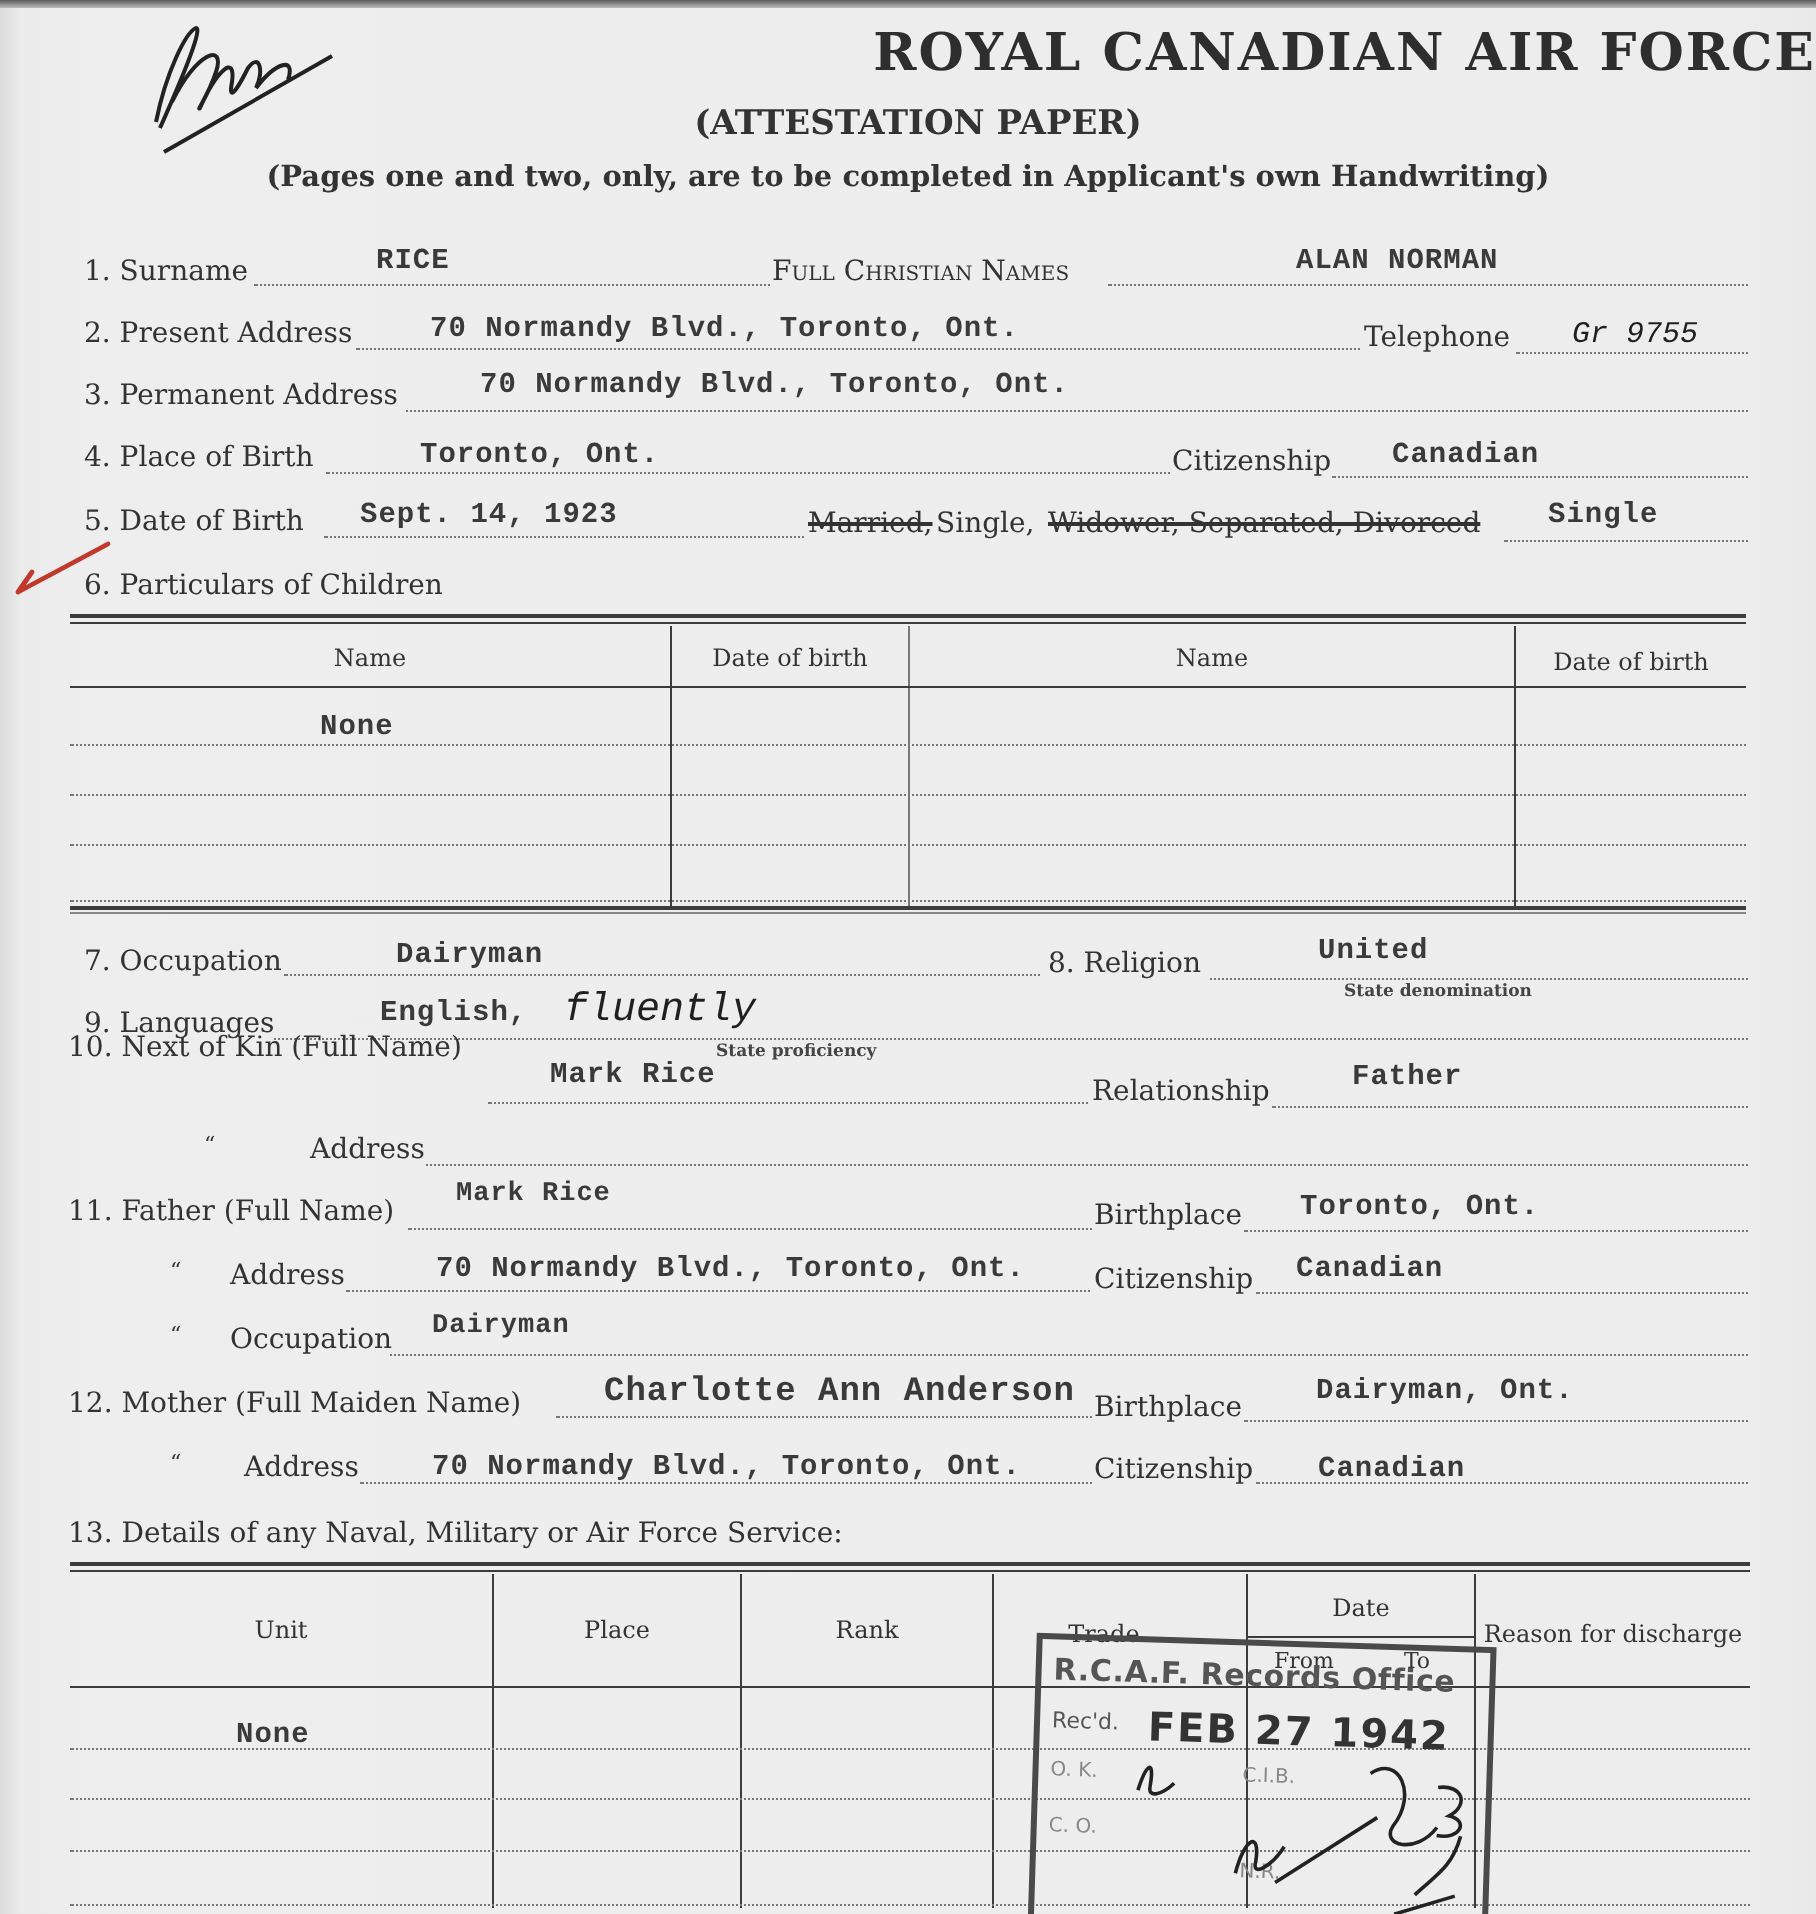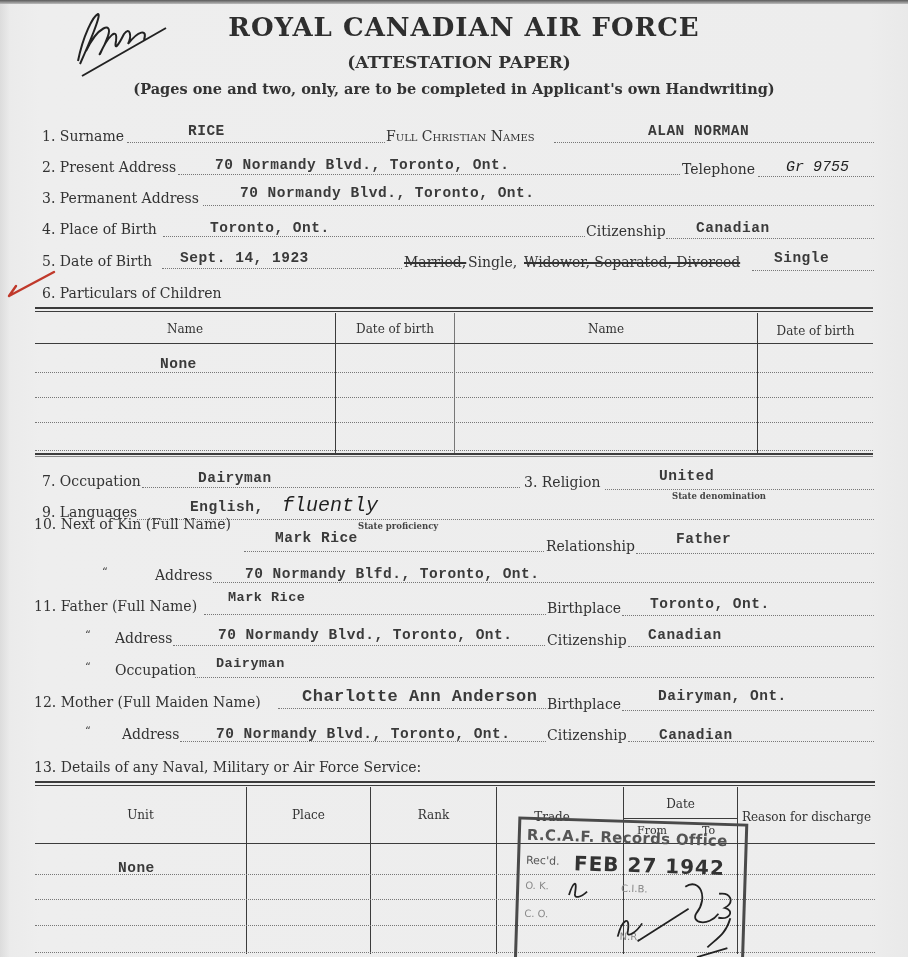--- a/index.html
+++ b/index.html
@@ -8,21 +8,21 @@
     background:#ececec;
     font-family:"DejaVu Serif", "Liberation Serif", serif;
     color:#2b2b2b;
   }
   .paper {
     position:absolute; left:0; top:0; width:908px; height:957px;
     background:linear-gradient(90deg,#dcdcdc 0px,#ebebeb 10px,#eeeeee 40px,#ededed 870px,#e9e9e9 908px);
   }
   .top-edge { position:absolute; left:0; top:0; width:908px; height:4px; background:linear-gradient(#5a5a5a,#bdbdbd); }
   .abs { position:absolute; white-space:nowrap; }
-  .title { left:0; width:908px; top:12px; text-align:center; font-size:26px; font-weight:bold; letter-spacing:1px; color:#2e2e2e; padding-left:20px; box-sizing:border-box; }
+  .title { left:0; width:908px; top:12px; text-align:right; font-size:26px; font-weight:bold; letter-spacing:1px; color:#2e2e2e; padding-left:20px; box-sizing:border-box; }
   .subtitle { left:0; width:908px; top:52px; text-align:center; font-size:17px; font-weight:bold; color:#333; padding-left:10px; box-sizing:border-box; }
   .note { left:0; width:908px; top:80px; text-align:center; font-size:14.5px; font-weight:bold; color:#333; padding-left:0px; box-sizing:border-box; }
 
   .lbl { font-size:14px; color:#333; font-family:"DejaVu Serif", serif; }
   .val { font-family:"Liberation Mono","DejaVu Sans Mono", monospace; font-size:14.5px; color:#3a3a3a; font-weight:bold; letter-spacing:0.5px; }
   .dots { position:absolute; height:0; border-bottom:1.3px dotted #777; }
   .small { font-size:8.5px; font-weight:bold; color:#444; font-family:"DejaVu Serif", serif; }
   .strike { text-decoration:line-through; text-decoration-thickness:2px; }
   .hline { position:absolute; background:#3c3c3c; }
   .vline { position:absolute; background:#3c3c3c; width:1.3px; }
@@ -111,42 +111,41 @@
     <div class="dots" style="left:35px;top:422px;width:838px"></div>
     <div class="dots" style="left:35px;top:450px;width:838px"></div>
     <span class="abs val" style="left:160px;top:356px">None</span>
     <div class="hline" style="left:35px;top:453px;width:838px;height:1.5px"></div>
     <div class="hline" style="left:35px;top:456px;width:838px;height:1px;background:#888"></div>
   </div>
 
   <span class="abs lbl" style="left:42px;top:473px">7. Occupation</span>
   <div class="dots" style="left:142px;top:487px;width:378px"></div>
   <span class="abs val" style="left:198px;top:470px">Dairyman</span>
-  <span class="abs lbl" style="left:524px;top:474px">3. Religion</span>
+  <span class="abs lbl" style="left:524px;top:474px">8. Religion</span>
   <div class="dots" style="left:605px;top:489px;width:269px"></div>
   <span class="abs val" style="left:659px;top:468px">United</span>
   <span class="abs small" style="left:672px;top:491px">State denomination</span>
 
   <span class="abs lbl" style="left:42px;top:504px">9. Languages</span>
   <div class="dots" style="left:137px;top:519px;width:737px"></div>
   <span class="abs val" style="left:190px;top:499px">English,</span>
   <span class="abs sig" style="left:282px;top:494px;font-size:20px">fluently</span>
   <span class="abs small" style="left:358px;top:521px">State proficiency</span>
 
   <span class="abs lbl" style="left:34px;top:516px">10. Next of Kin (Full Name)</span>
   <div class="dots" style="left:244px;top:551px;width:300px"></div>
   <span class="abs val" style="left:275px;top:530px">Mark Rice</span>
   <span class="abs lbl" style="left:546px;top:538px">Relationship</span>
   <div class="dots" style="left:636px;top:553px;width:238px"></div>
   <span class="abs val" style="left:676px;top:531px">Father</span>
 
   <span class="abs lbl" style="left:102px;top:566px;font-size:11px">“</span>
   <span class="abs lbl" style="left:155px;top:567px">Address</span>
   <div class="dots" style="left:213px;top:582px;width:661px"></div>
-  <span class="abs val" style="left:245px;top:566px">70 Normandy Blfd., Toronto, Ont.</span>
 
   <span class="abs lbl" style="left:34px;top:598px">11. Father (Full Name)</span>
   <div class="dots" style="left:204px;top:614px;width:342px"></div>
   <span class="abs val" style="left:228px;top:590px;font-size:13.5px">Mark Rice</span>
   <span class="abs lbl" style="left:547px;top:600px">Birthplace</span>
   <div class="dots" style="left:622px;top:615px;width:252px"></div>
   <span class="abs val" style="left:650px;top:596px">Toronto, Ont.</span>
 
   <span class="abs lbl" style="left:85px;top:629px;font-size:11px">“</span>
   <span class="abs lbl" style="left:115px;top:630px">Address</span>

